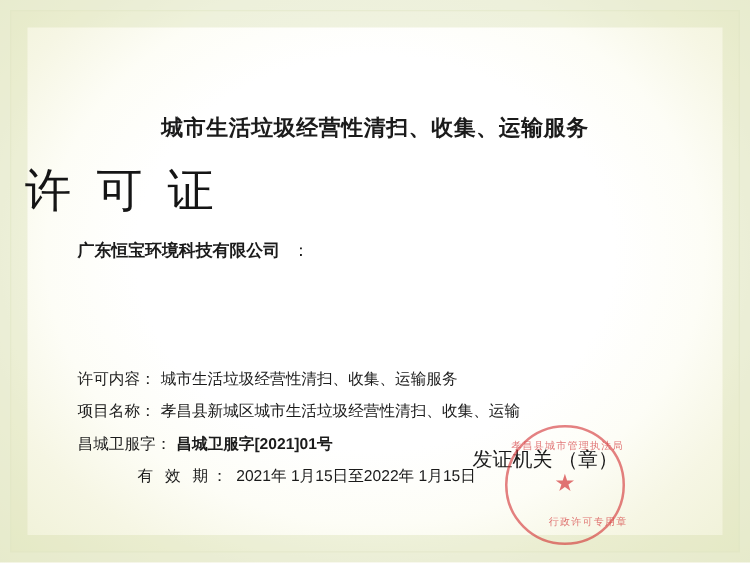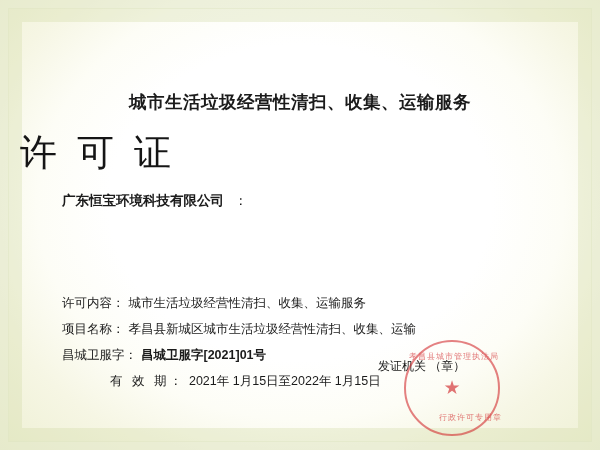--- a/index.html
+++ b/index.html
@@ -126,21 +126,21 @@
   }
   .valid-label {
     display: inline-block;
     letter-spacing: 3px;
     margin-left: 48px;
   }
   .issuer {
     position: absolute;
     left: 378px;
     top: 358px;
-    font-size: 12px;
+    font-size: 16px;
     color: #1b1b1b;
     white-space: nowrap;
   }
   .issue-date {
     position: absolute;
     left: 368px;
     top: 382px;
     font-size: 12.5px;
     color: #1b1b1b;
     white-space: nowrap;

